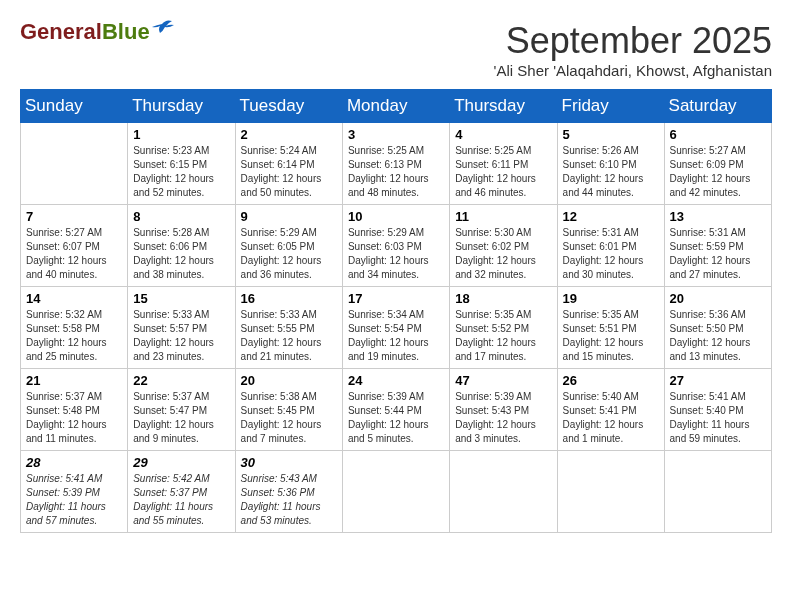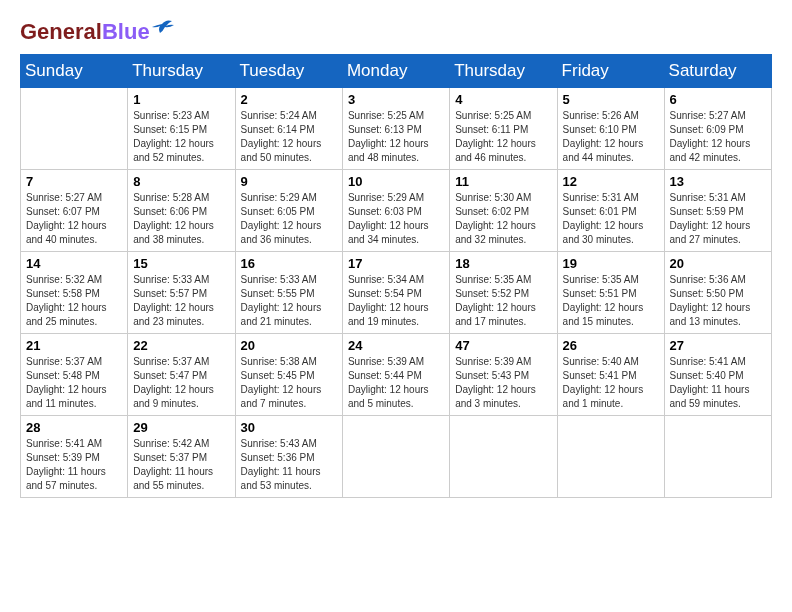--- a/index.html
+++ b/index.html
@@ -63,35 +63,40 @@
       margin-bottom: 2px;
       display: block;
     }
     .day-info {
       font-size: 10px;
       color: #333;
       line-height: 1.4;
     }
     tbody tr:last-child td {
       height: 70px;
+      font-style: italic;
     }
   </style>
 </head>
 <body>
 
 <div class="header">
   <div class="logo">
     <div style="display:flex; align-items:center;">
       <span style="font-size:22px; font-weight:bold; color:#333; line-height:1.1;">
-        <span style="color:#7f1d1d;">General</span><span style="color:#8b5cf6;">Blue</span>
+        <span style="color:#7f1d1d;">General</span><span style="color:#4d7c0f;">Blue</span>
       </span>
       <svg width="22" height="18" viewBox="0 0 22 18" style="margin-left:2px; margin-top:-8px;">
         <path d="M10 5 Q14 0 20 2 Q16 4 14 7 Q18 5 22 6 Q17 9 13 8 Q11 12 8 14 Q6 10 8 7 Q4 9 0 8 Q5 6 10 5Z" fill="#1565C0"></path>
       </svg>
     </div>
+  </div>
+  <div class="title-block">
+    <div class="month-title">September 2025</div>
+    <div class="location-title">'Ali Sher 'Alaqahdari, Khowst, Afghanistan</div>
   </div>
 </div>
 
 <table>
   <thead>
     <tr>
       <th>Sunday</th>
       <th>Thursday</th>
       <th>Tuesday</th>
       <th>Monday</th>

